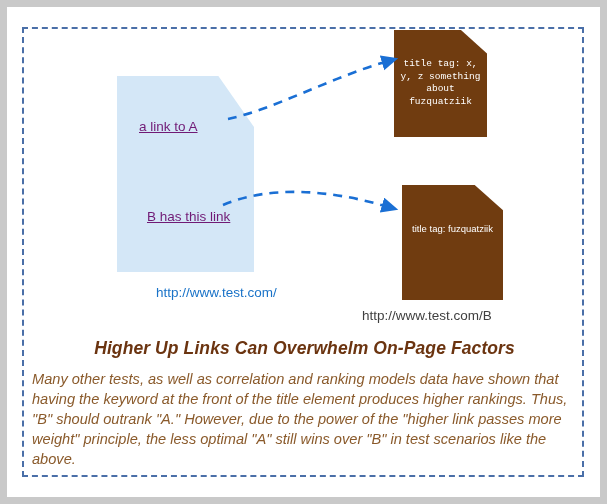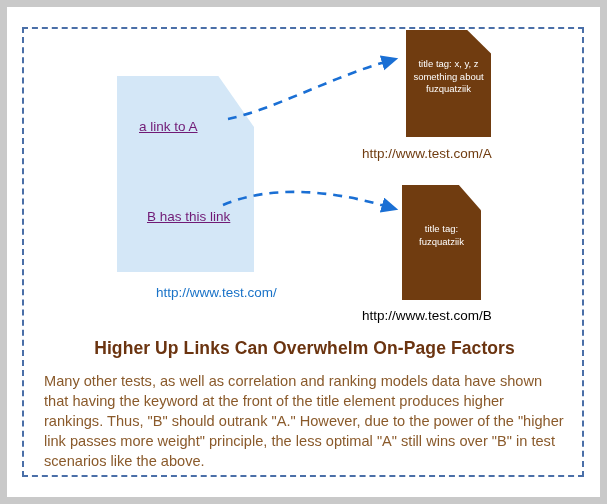--- a/index.html
+++ b/index.html
@@ -61,31 +61,32 @@
 
   
   .page-brown {
     position: absolute;
     background: #703c10;
     color: #ffffff;
     text-align: center;
     box-sizing: border-box;
   }
   .page-a {
-    left: 406px;
+    left: 394px;
     top: 30px;
-    width: 85px;
+    width: 93px;
     height: 107px;
     clip-path: polygon(0 0, 72% 0, 100% 22%, 100% 100%, 0 100%);
     padding: 28px 6px 0 6px;
+    font-family: Liberation Mono, monospace;
   }
   .page-b {
     left: 402px;
     top: 185px;
-    width: 79px;
+    width: 101px;
     height: 115px;
     clip-path: polygon(0 0, 72% 0, 100% 22%, 100% 100%, 0 100%);
     padding: 38px 6px 0 6px;
   }
   .page-text {
     font-size: 9.5px;
     line-height: 12.5px;
     color: #ffffff;
   }
 
@@ -114,52 +115,53 @@
     margin-left: 40px;
   }
   .caption-a {
     left: 362px;
     top: 146px;
     color: #703c10;
   }
   .caption-b {
     left: 362px;
     top: 308px;
-    color: #000000;
+    color: #404040;
   }
 
   .arrows {
     position: absolute;
     left: 0;
     top: 0;
     width: 607px;
     height: 330px;
     pointer-events: none;
   }
 
   
   .textblock {
     position: absolute;
     left: 32px;
     top: 338px;
     width: 545px;
+    font-style: italic;
   }
   .headline {
     font-size: 17.5px;
     font-weight: bold;
     color: #6b3410;
     text-align: center;
     margin: 0 0 10px 0;
     letter-spacing: 0.1px;
   }
   .body-copy {
     font-size: 14.6px;
     line-height: 20px;
     color: #8a5a2b;
-    margin: 12px;
+    margin: 0;
     text-align: left;
   }
 </style>
 </head>
 <body>
 
 <div class="screenshot">
   <div class="outer-frame"></div>
   <div class="dashed-frame"></div>
 
@@ -169,21 +171,20 @@
 
     <a class="page-link link-a">a link to A</a>
 
     <a class="page-link link-b">B has this link</a>
 
     <div class="caption caption-blue">http://www.test.com/</div>
 
     <div class="page-brown page-a">
       <div class="page-text">title tag: x, y, z something about fuzquatziik</div>
     </div>
-    <div class="caption caption-a">http://www.test.com/A</div>
 
     <div class="page-brown page-b">
       <div class="page-text">title tag: fuzquatziik</div>
     </div>
     <div class="caption caption-b">http://www.test.com/B</div>
 
     <svg class="arrows" viewBox="0 0 607 330">
       <defs>
         <marker id="arrowhead" markerWidth="7" markerHeight="7" refX="1.2" refY="3" orient="auto" markerUnits="strokeWidth">
           <path d="M0,0 L6.5,3 L0,6 z" fill="#1a6fd4"></path>

